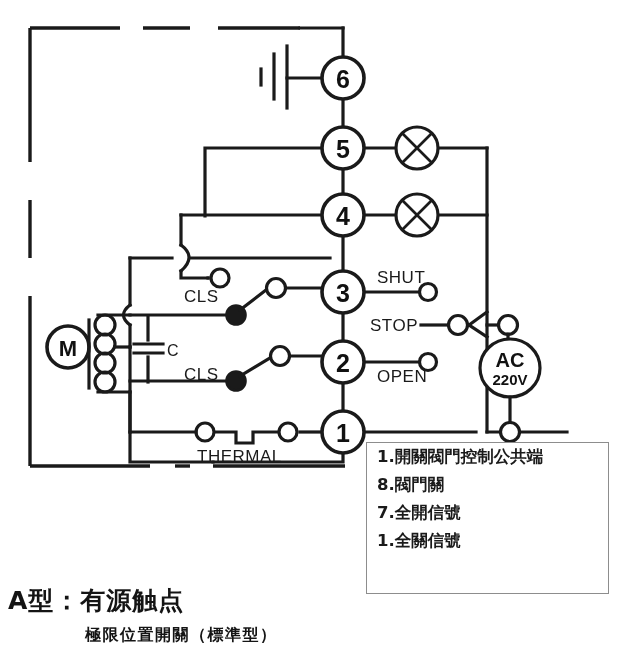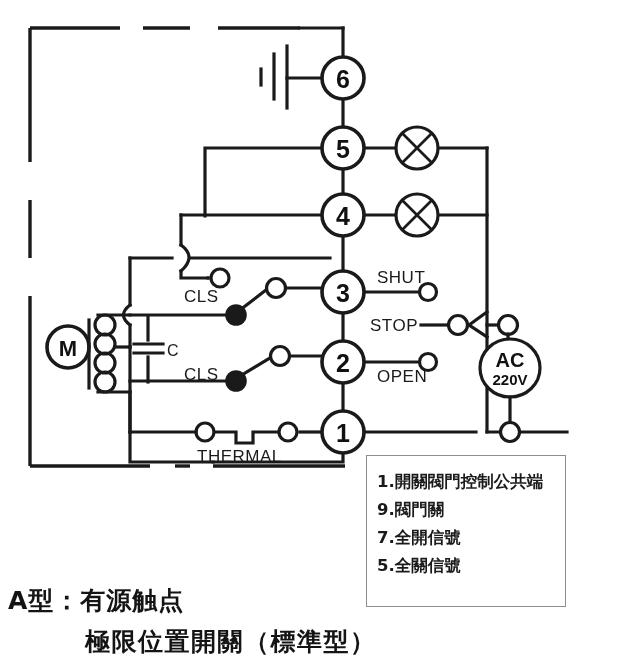--- a/index.html
+++ b/index.html
@@ -18,36 +18,36 @@
   .filled-dot{stroke:#1a1a1a;stroke-width:2.6;fill:#1a1a1a;}
   .lamp{stroke:#1a1a1a;stroke-width:3.2;fill:#ffffff;}
   .lbl{font-family:"Liberation Sans","DejaVu Sans",sans-serif;font-size:17px;fill:#1a1a1a;letter-spacing:0.5px;}
   .term-num{font-family:"Liberation Sans","DejaVu Sans",sans-serif;font-weight:bold;font-size:25px;fill:#111;text-anchor:middle;dominant-baseline:central;}
   .ac-main{font-weight:bold;font-size:20px;text-anchor:middle;fill:#111;}
   .ac-sub{font-weight:bold;font-size:15px;text-anchor:middle;fill:#111;}
   .m-letter{font-weight:bold;font-size:22px;text-anchor:middle;dominant-baseline:central;fill:#111;}
   .cap-letter{font-size:16px;fill:#1a1a1a;}
 
   #legend-box{
-    position:absolute;left:366px;top:455px;width:200px;height:152px;
+    position:absolute;left:366px;top:442px;width:243px;height:152px;
     border:1.6px solid #8d8d8d;background:#ffffff;box-sizing:border-box;
-    padding:12px 4px 4px 10px;
+    padding:0 4px 4px 10px;
   }
   .legend-line{
     font-family:"DejaVu Sans","Liberation Sans",sans-serif;
     font-weight:bold;font-size:16.5px;line-height:28px;color:#1a1a1a;
     white-space:nowrap;
   }
   #caption{position:absolute;left:0px;top:584px;width:576px;}
   .cap-row{
     font-family:"DejaVu Sans","Liberation Sans",sans-serif;
     font-weight:bold;color:#141414;white-space:nowrap;
   }
   #cap-line1{font-size:25px;margin-left:8px;letter-spacing:1px;}
-  #cap-line2{font-size:25px;margin-left:85px;margin-top:8px;letter-spacing:1.5px;}
+  #cap-line2{font-size:16px;margin-left:85px;margin-top:8px;letter-spacing:1.5px;}
 </style>
 </head>
 <body>
 
 <div id="stage">
 
   <svg id="diagram" viewBox="0 0 626 672">
 
     <g>
 
@@ -256,23 +256,23 @@
     <text class="lbl" x="184" y="380">CLS</text>
     <text class="lbl" x="377" y="283">SHUT</text>
     <text class="lbl" x="370" y="331">STOP</text>
     <text class="lbl" x="377" y="382">OPEN</text>
     <text class="lbl" x="197" y="462">THERMAL</text>
 
   </svg>
 
   <div id="legend-box">
     <div class="legend-line">1.開關閥門控制公共端</div>
-    <div class="legend-line">9.閥門關</div>
+    <div class="legend-line">8.閥門關</div>
     <div class="legend-line">7.全開信號</div>
-    <div class="legend-line">5.全關信號</div>
+    <div class="legend-line">1.全關信號</div>
   </div>
 
   <div id="caption">
     <div class="cap-row" id="cap-line1">A型：有源触点</div>
     <div class="cap-row" id="cap-line2">極限位置開關（標準型）</div>
   </div>
 
 </div>
 
 </body></html>

